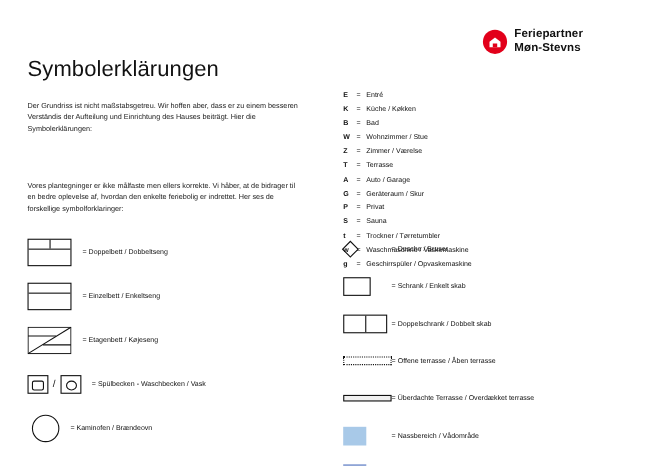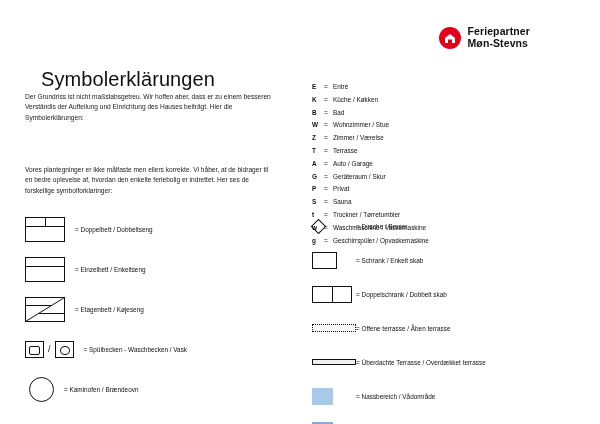--- a/index.html
+++ b/index.html
@@ -51,21 +51,21 @@
     letter-spacing: 0.1px;
   }
 
   
   .h1 {
     position: absolute;
     font-size: 20px;
     font-weight: normal;
     letter-spacing: 0.1px;
     color: #111;
-    margin: 16px;
+    margin: 0;
   }
   #title-de { left: 25px; top: 52px; }
   #title-da { left: 25px; top: 125px; }
 
   .para {
     position: absolute;
     left: 25px;
     width: 250px;
     font-size: 6.6px;
     line-height: 1.62;

